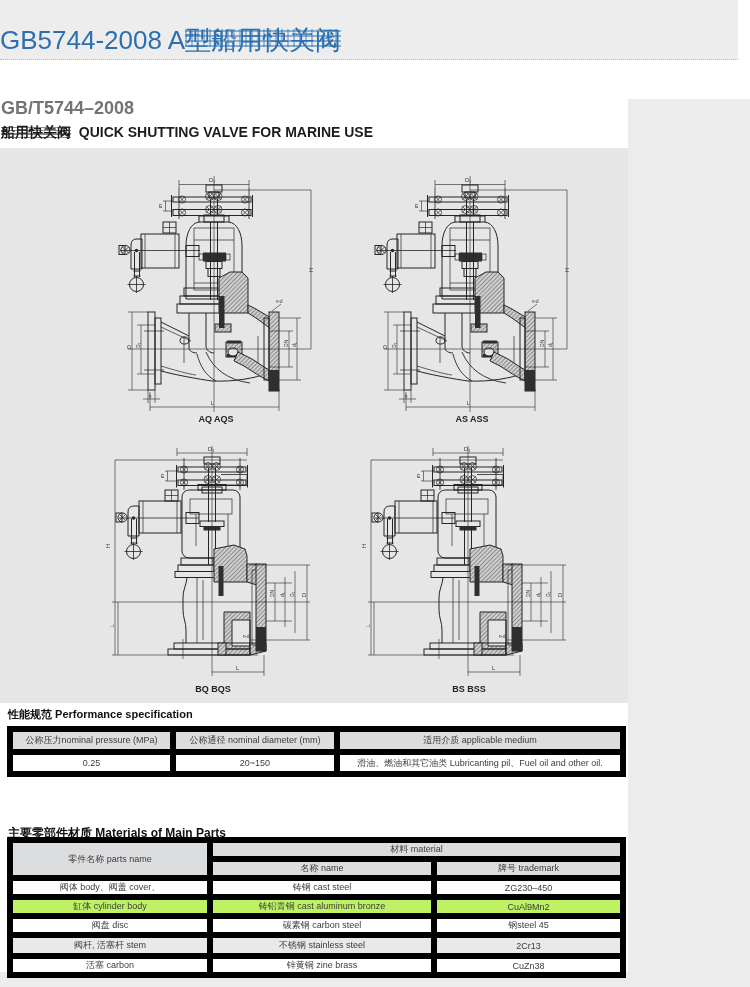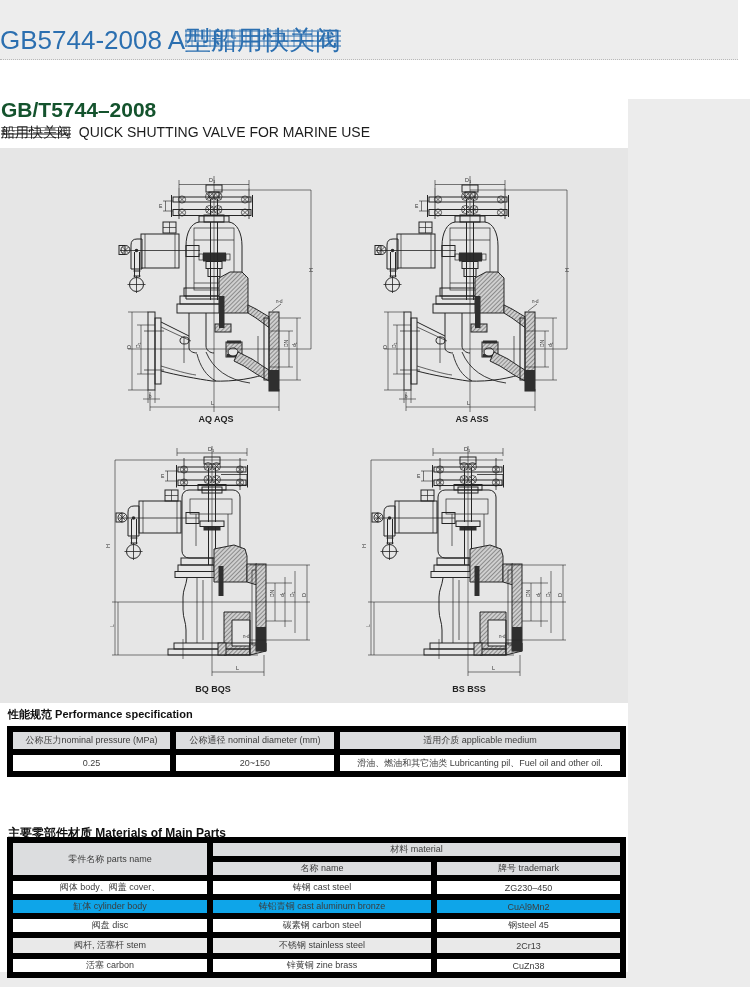--- a/index.html
+++ b/index.html
@@ -17,23 +17,23 @@
 <div class="abs" style="left:0;top:0;width:738px;height:59px;background:#ededed;border-bottom:1px dotted #b9b9b9"></div>
 
 <div class="abs" style="left:0;top:27px;width:738px;text-align:left;font-size:26px;line-height:26px;color:#2b6fb0">GB5744-2008 A<span class="ck">型船用快关阀</span></div>
 
 <div class="abs" style="left:628px;top:99px;width:122px;height:888px;background:#ececec"></div>
 
 <div class="abs" style="left:0;top:972px;width:628px;height:15px;background:#ececec"></div>
 
 <div class="abs" style="left:0;top:148px;width:628px;height:555px;background:#e6e6e6"></div>
 
-<div class="abs" style="left:1px;top:98px;font-size:21px;font-weight:bold;color:#14532d">GB/T5744–2008</div>
-
-<div class="abs" style="left:1px;top:124px;font-size:14px;font-weight:normal;color:#1c1c1c"><span class="ckb">船用快关阀</span>&nbsp;&nbsp;QUICK SHUTTING VALVE FOR MARINE USE</div>
+<div class="abs" style="left:1px;top:98px;font-size:18px;font-weight:bold;color:#737373">GB/T5744–2008</div>
+
+<div class="abs" style="left:1px;top:124px;font-size:14px;font-weight:bold;color:#1c1c1c"><span class="ckb">船用快关阀</span>&nbsp;&nbsp;QUICK SHUTTING VALVE FOR MARINE USE</div>
 
 <svg class="abs" style="left:0;top:148px" width="628" height="555" viewBox="0 148 628 555">
 <defs>
 <pattern id="hp" width="3" height="3" patternUnits="userSpaceOnUse" patternTransform="rotate(45)">
 <rect width="3" height="3" fill="#cfcfcf"></rect>
         <line x1="0" y1="0" x2="0" y2="3" stroke="#474747" stroke-width="1"></line>
 </pattern>
 </defs>
 
 <g id="vA" stroke="#252525" stroke-width="1" fill="none" font-family="Liberation Sans,sans-serif">
@@ -362,21 +362,21 @@
       </tr>
 <tr style="height:17px">
         <td class="hd">名称 name</td>
         <td class="hd">牌号 trademark</td>
       </tr>
 <tr style="height:17.8px">
         <td>阀体 body、阀盖 cover、</td>
         <td>铸钢 cast steel</td>
         <td>ZG230–450</td>
       </tr>
-<tr style="height:19px;background:#0ea5e9">
+<tr style="height:19px;background:#bef264">
         <td>缸体 cylinder body</td>
         <td>铸铝青铜 cast aluminum bronze</td>
         <td>CuAl9Mn2</td>
       </tr>
 <tr style="height:17.8px">
         <td>阀盘 disc</td>
         <td>碳素钢 carbon steel</td>
         <td>钢steel 45</td>
       </tr>
 <tr style="height:21px;background:#e9e9e9">

